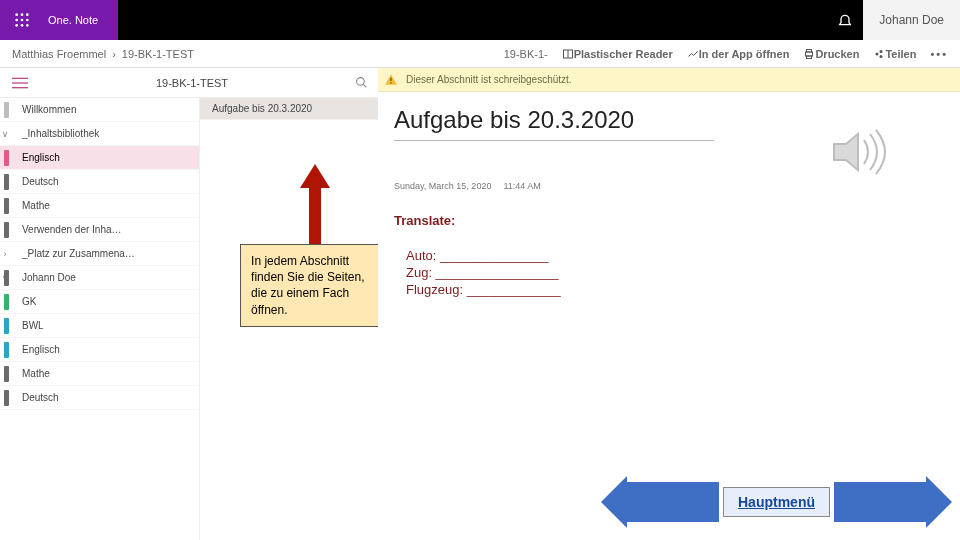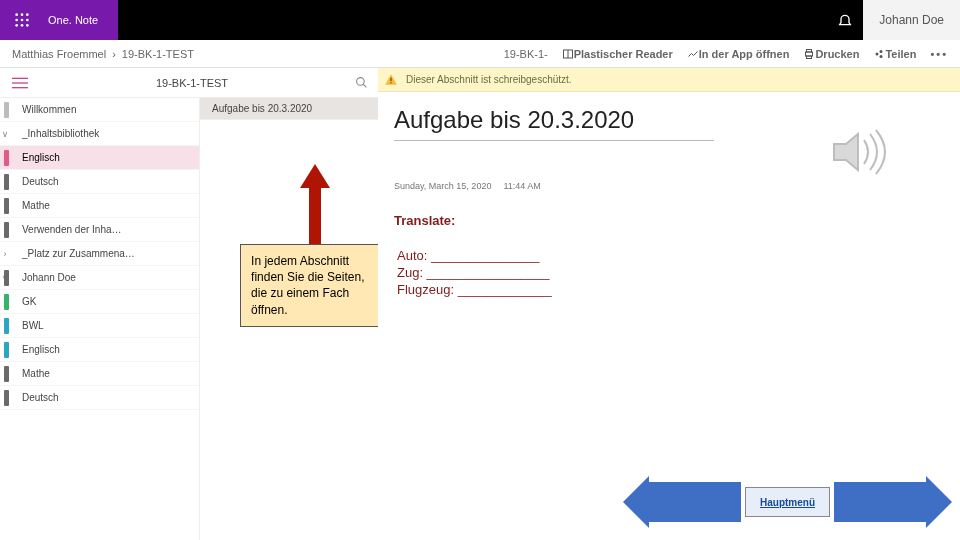--- a/index.html
+++ b/index.html
@@ -37,27 +37,27 @@
   .red-arrow { position:absolute; left:100px; top:44px; width:30px; height:80px; }
   .note-box { position:absolute; left:40px; top:124px; width:152px; background:#ffe8b3; border:1px solid #555; padding:8px 10px; font-size:12px; line-height:1.35; color:#000; }
   .content { flex:1; position:relative; background:#fff; }
   .ro-banner { height:24px; background:#fff6c8; display:flex; align-items:center; font-size:10px; color:#6a6a4a; padding-left:6px; gap:8px; border-bottom:1px solid #efe6b8; }
   .warn-tri { width:14px; height:14px; }
   .page-title { font-family: "Segoe UI Light", "Segoe UI", Arial; font-size:24px; color:#222; padding:14px 0 0 16px; }
   .title-underline { border-bottom:1px solid #bbb; width:320px; margin:6px 0 0 16px; }
   .meta { font-size:9px; color:#777; padding:4px 0 0 16px; display:flex; gap:12px;margin-top:36px; }
   .body-text { padding:22px 0 0 16px; font-size:13px; color:#7f1d1d; }
   .body-text .hdr { font-weight:bold; margin-bottom:6px; }
-  .body-text .row { margin:2px 3px; }
+  .body-text .row { margin:2px 12px; }
   .speaker { position:absolute; right:70px; top:60px; width:60px; height:48px; opacity:.55; }
   .nav-arrows { position:absolute; right:34px; bottom:18px; display:flex; align-items:center; gap:0; }
   .arrow-btn { width:92px; height:40px; background:#3f6fc4; position:relative; }
   .arrow-left::before { content:''; position:absolute; left:-26px; top:-6px; border-top:26px solid transparent; border-bottom:26px solid transparent; border-right:26px solid #3f6fc4; }
   .arrow-right::after { content:''; position:absolute; right:-26px; top:-6px; border-top:26px solid transparent; border-bottom:26px solid transparent; border-left:26px solid #3f6fc4; }
-  .nav-label { background:#e7eef9; border:1px solid #888; height:30px; padding:0 14px; display:flex; align-items:center; font-size:10px; font-weight:bold; color:#154a9b; text-decoration:underline; margin:0 4px; }
+  .nav-label { background:#e7eef9; border:1px solid #888; height:30px; padding:0 14px; display:flex; align-items:center; font-size:14px; font-weight:bold; color:#154a9b; text-decoration:underline; margin:0 4px; }
 </style>
 </head>
 <body>
 
 <div class="topbar">
   <div class="waffle">
     <svg viewBox="0 0 24 24" width="16" height="16" fill="#fff">
         <circle cx="4" cy="4" r="2"></circle>
         <circle cx="12" cy="4" r="2"></circle>
         <circle cx="20" cy="4" r="2"></circle>

